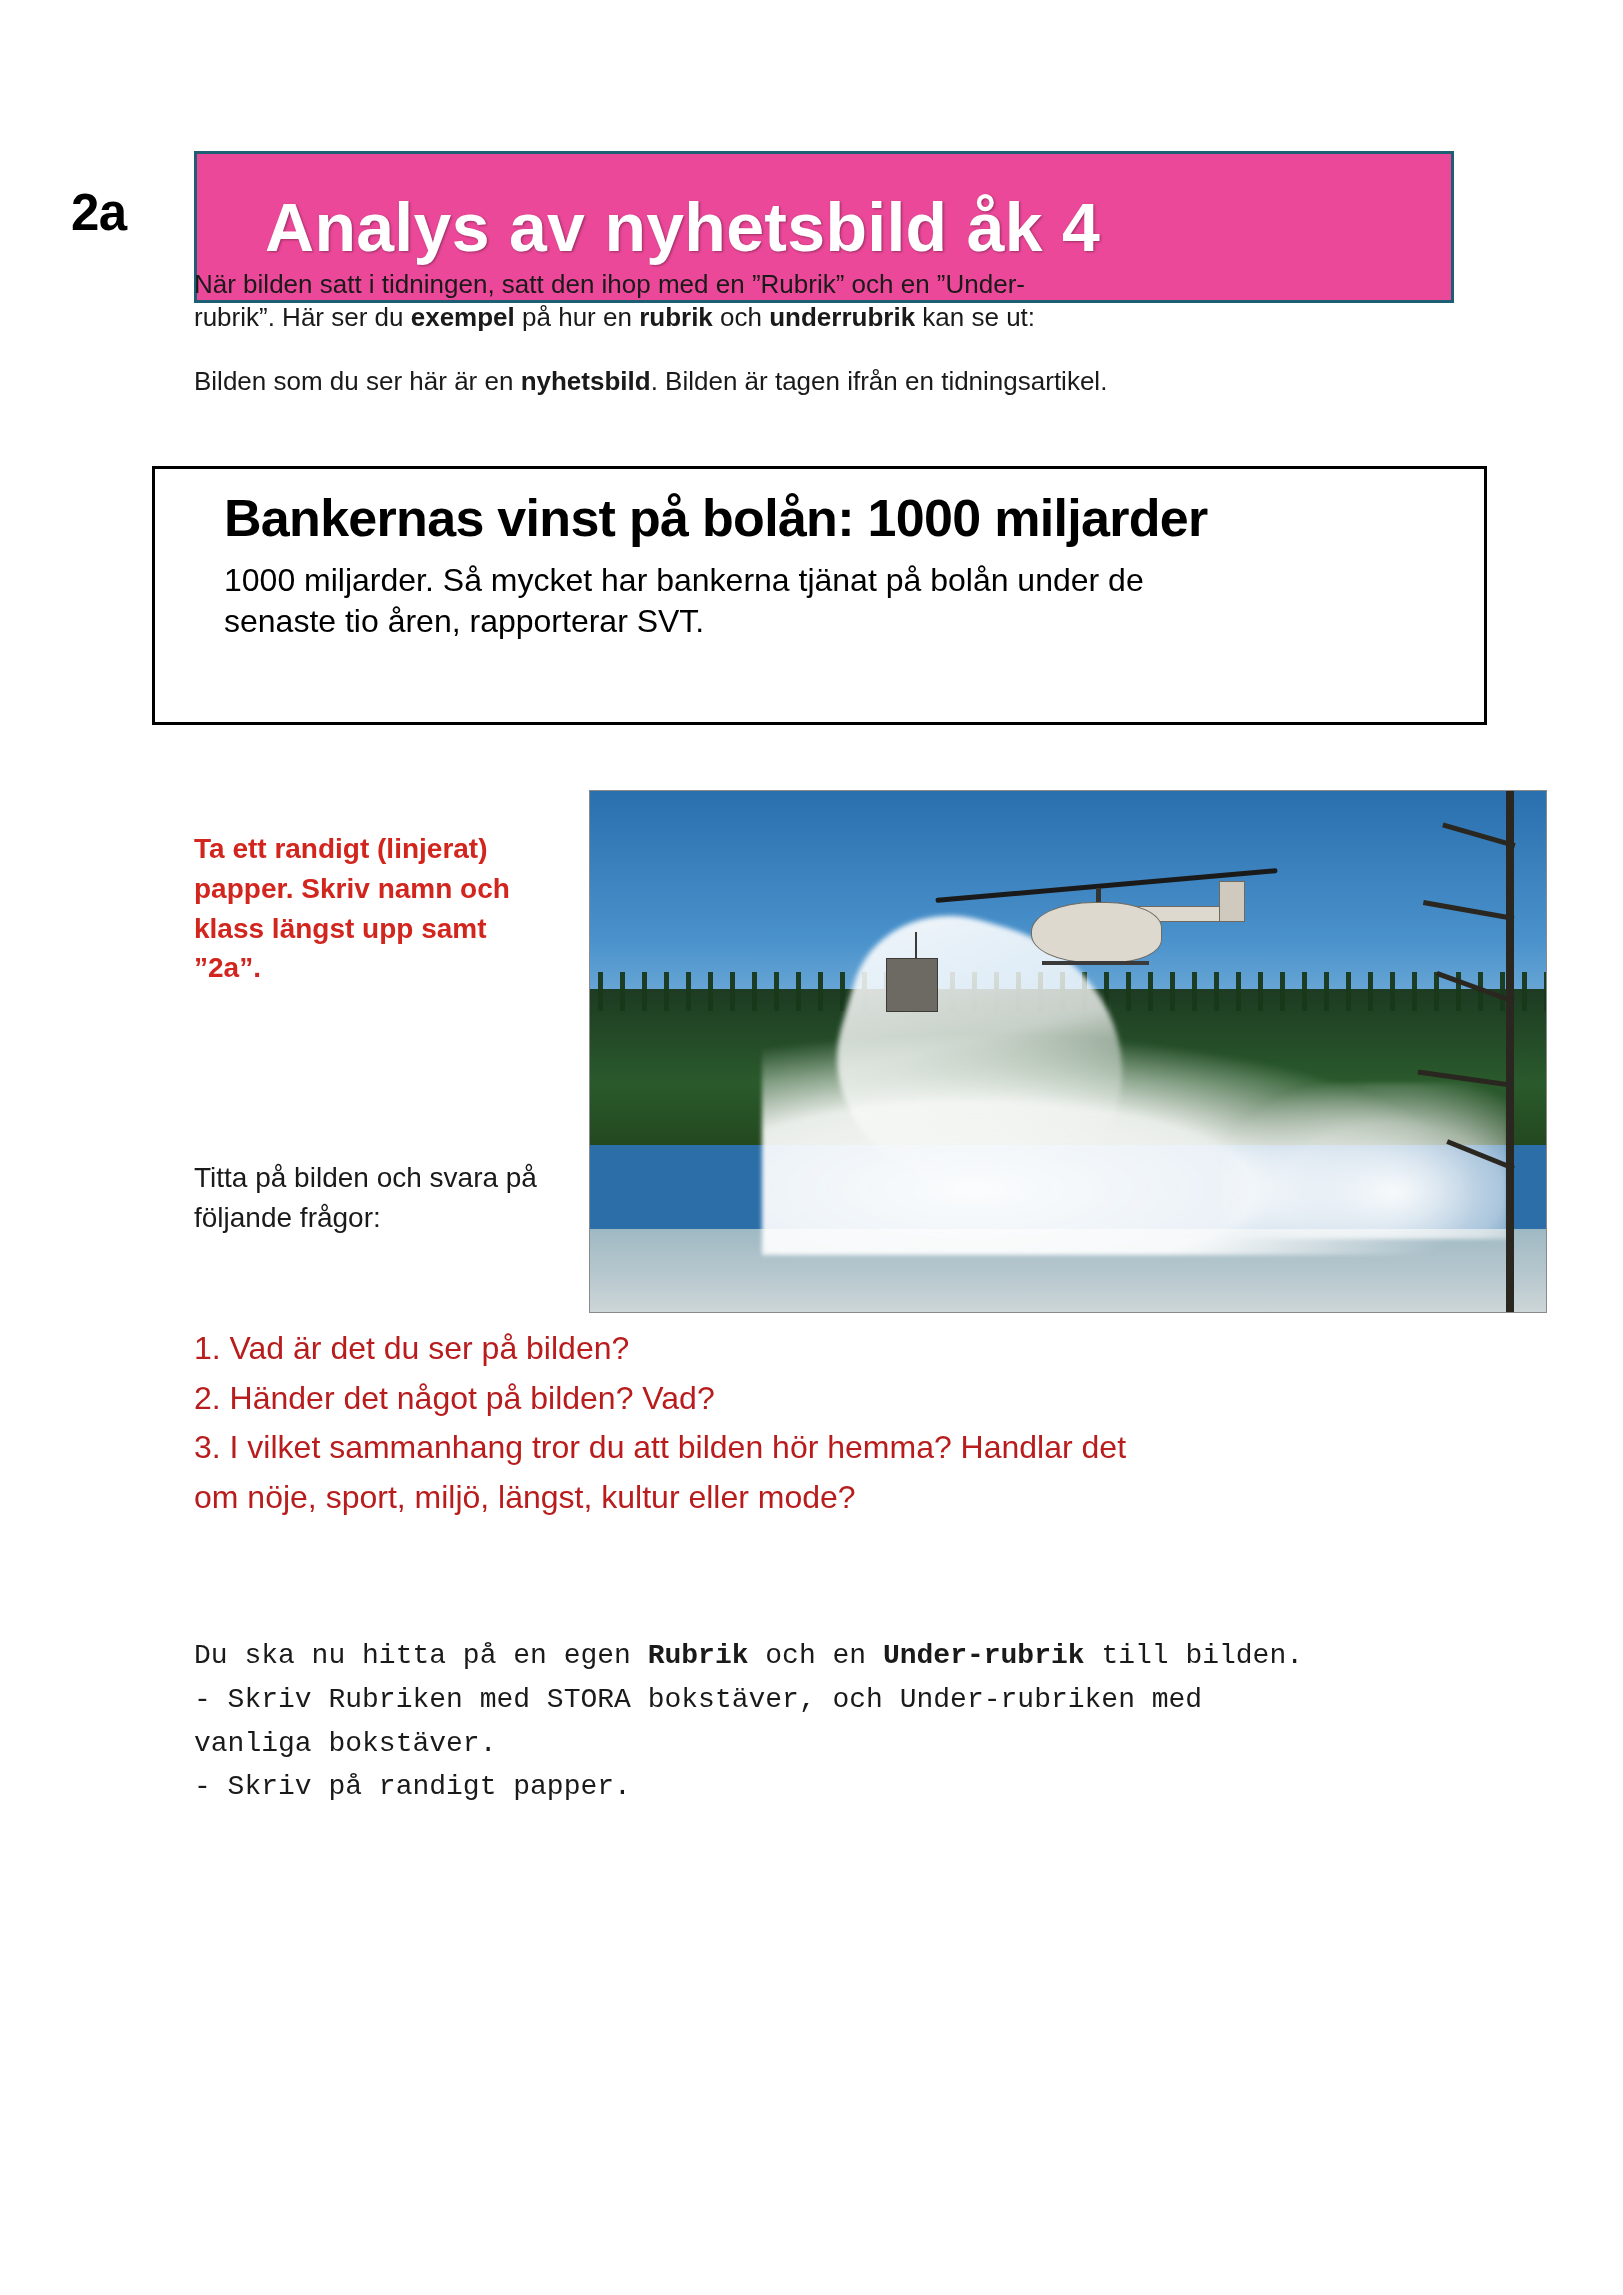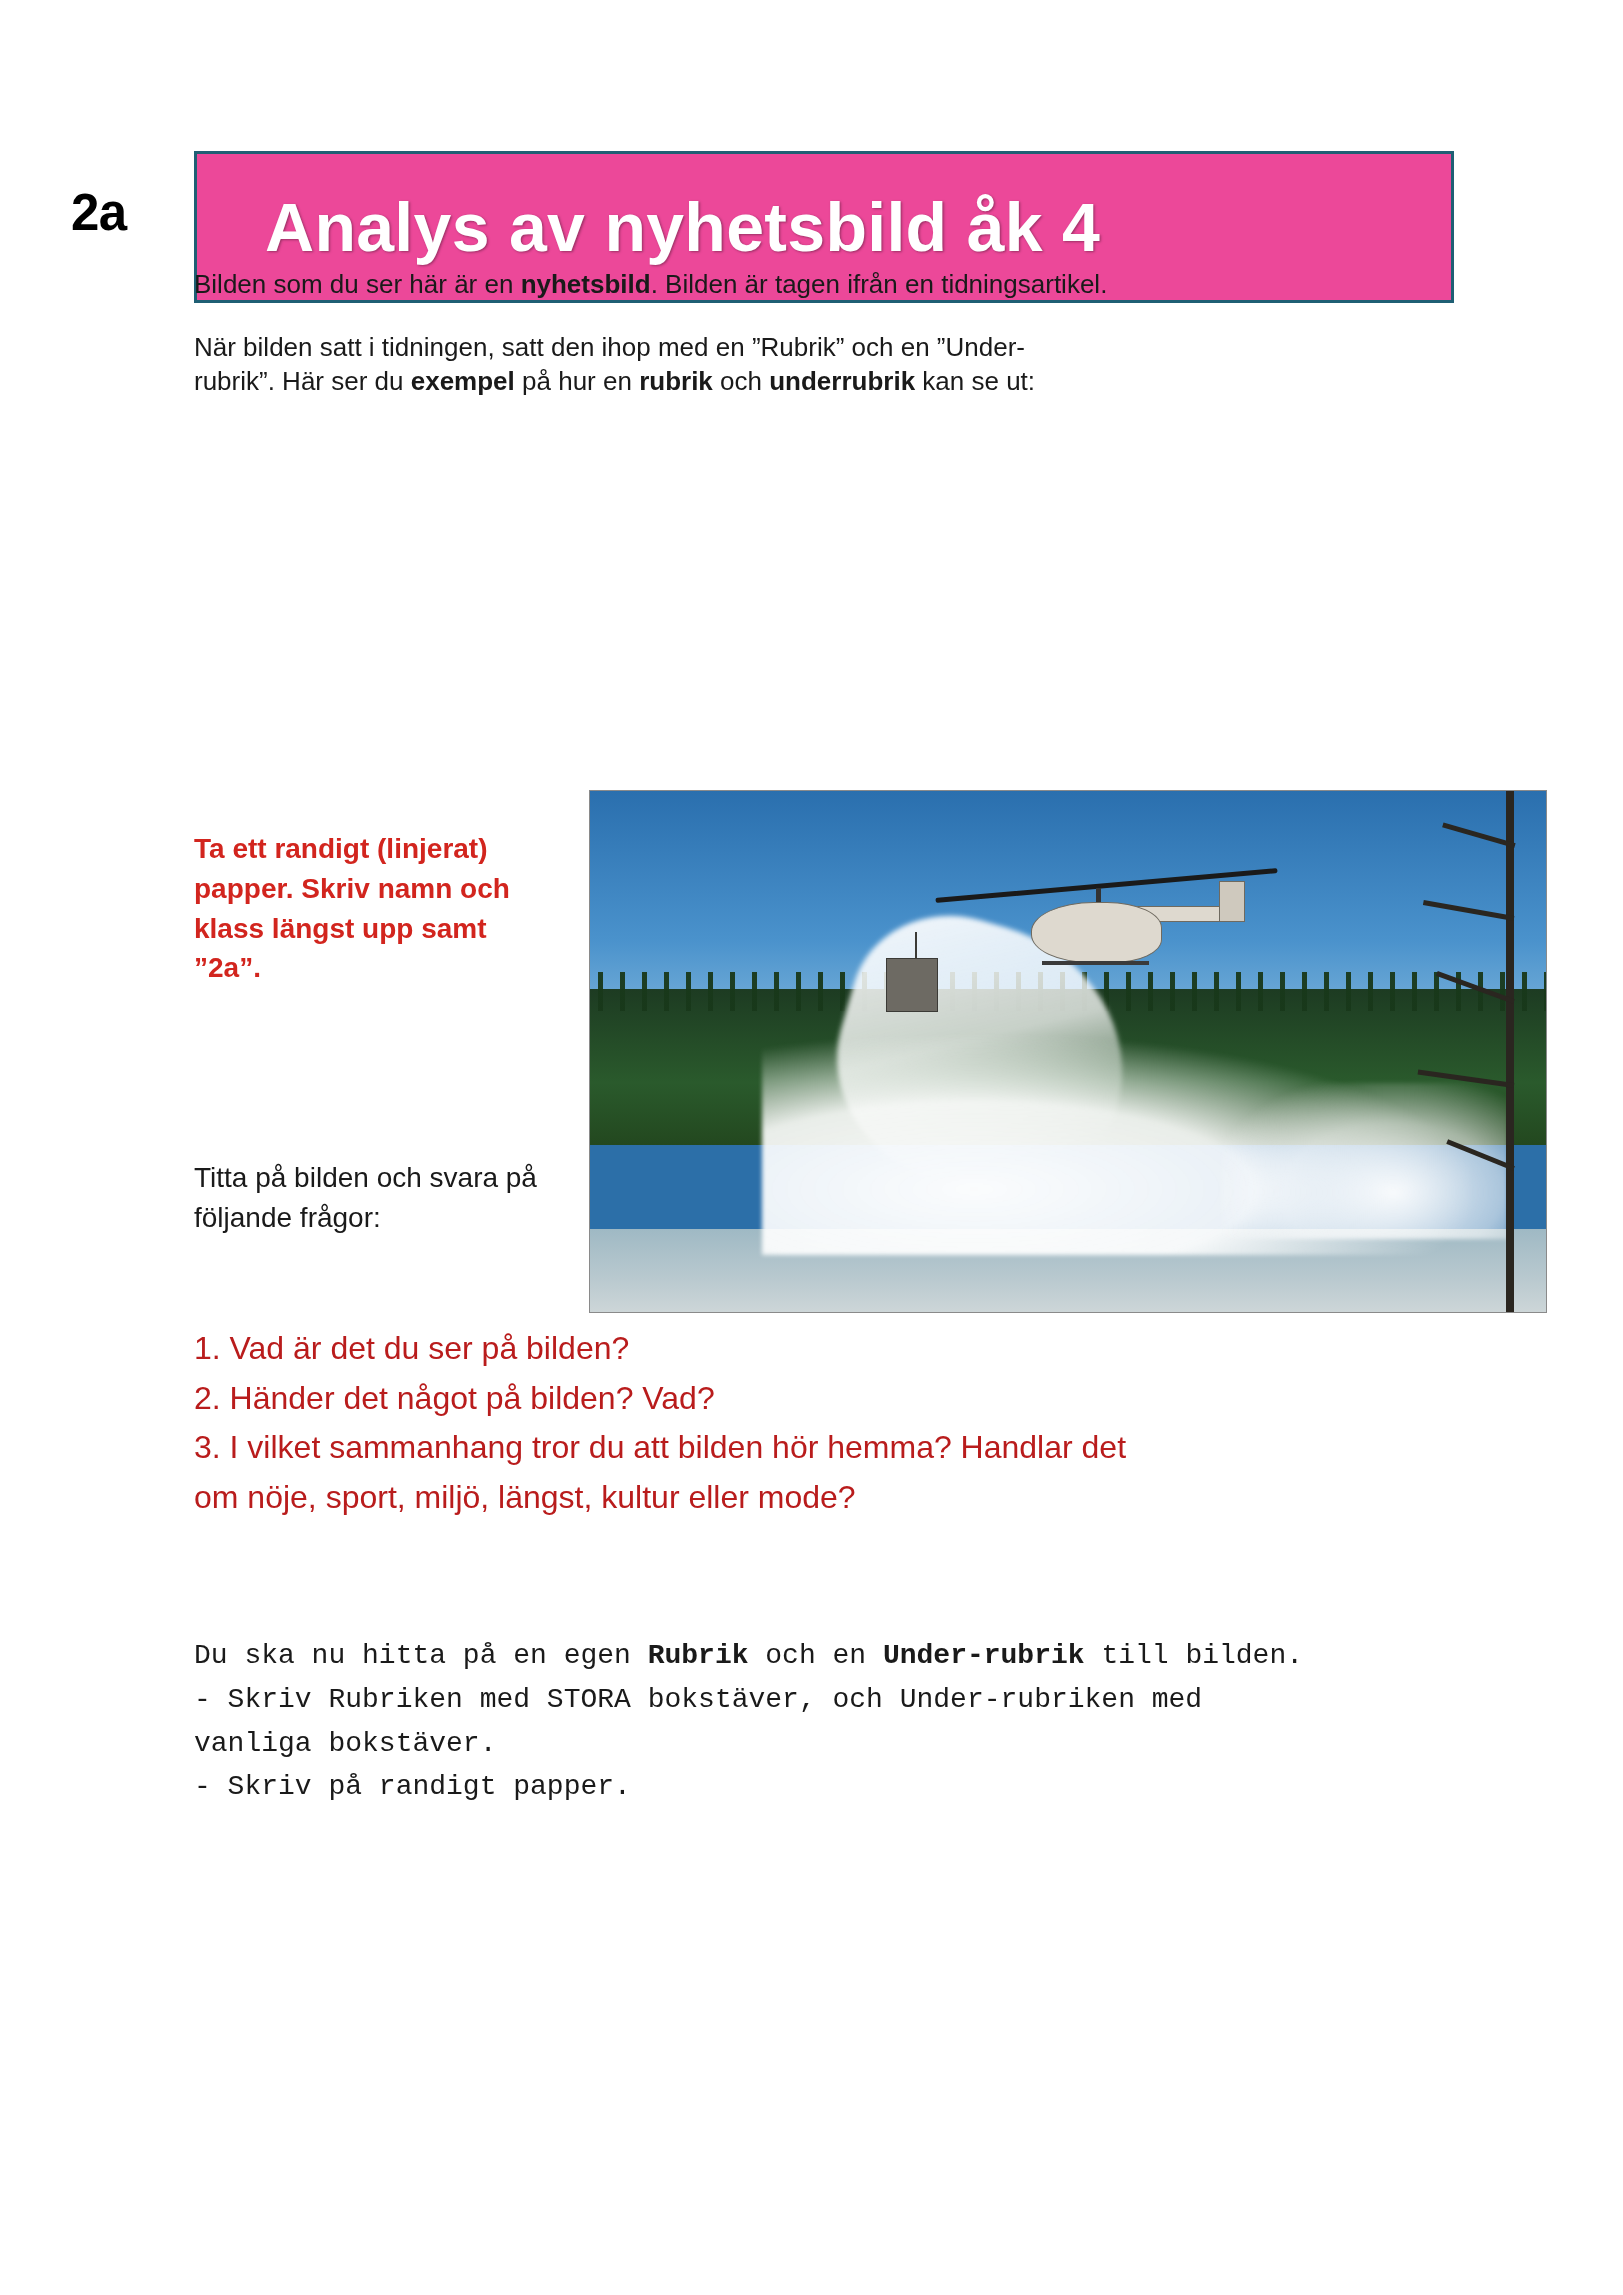--- a/index.html
+++ b/index.html
@@ -293,27 +293,34 @@
 <div class="page">
 
   <div class="header-row">
     <div class="task-number">2a</div>
     <div class="title-banner">
       <div class="title-text">Analys av nyhetsbild åk 4</div>
     </div>
   </div>
 
   <div class="intro">
-    <p><span>Bilden som du ser här är en </span><b>nyhetsbild</b><span>. Bilden är tagen ifrån en tidningsartikel.</span></p>
     <p>
       <span>När bilden satt i tidningen, satt den ihop med en ”Rubrik” och en ”Under-</span><br>
       <span>rubrik”. Här ser du </span><b>exempel</b><span> på hur en </span><b>rubrik</b><span> och </span><b>underrubrik</b><span> kan se ut:</span>
     </p>
-  </div>
-
+    <p><span>Bilden som du ser här är en </span><b>nyhetsbild</b><span>. Bilden är tagen ifrån en tidningsartikel.</span></p>
+  </div>
+
+  <div class="example-box">
+    <div class="example-headline">Bankernas vinst på bolån: 1000 miljarder</div>
+    <div class="example-sub">
+      <span>1000 miljarder.  Så mycket har bankerna tjänat på bolån under de</span><br>
+      <span>senaste tio åren, rapporterar SVT.</span>
+    </div>
+  </div>
 
   <div class="red-note">Ta ett randigt (linjerat) papper. Skriv namn och klass längst upp samt ”2a”.</div>
 
   <div class="look-note">Titta på bilden och svara på följande frågor:</div>
 
   <div class="photo">
     <div class="sky"></div>
     <div class="treeline"></div>
     <div class="water"></div>
     <div class="spray-plume"></div>

